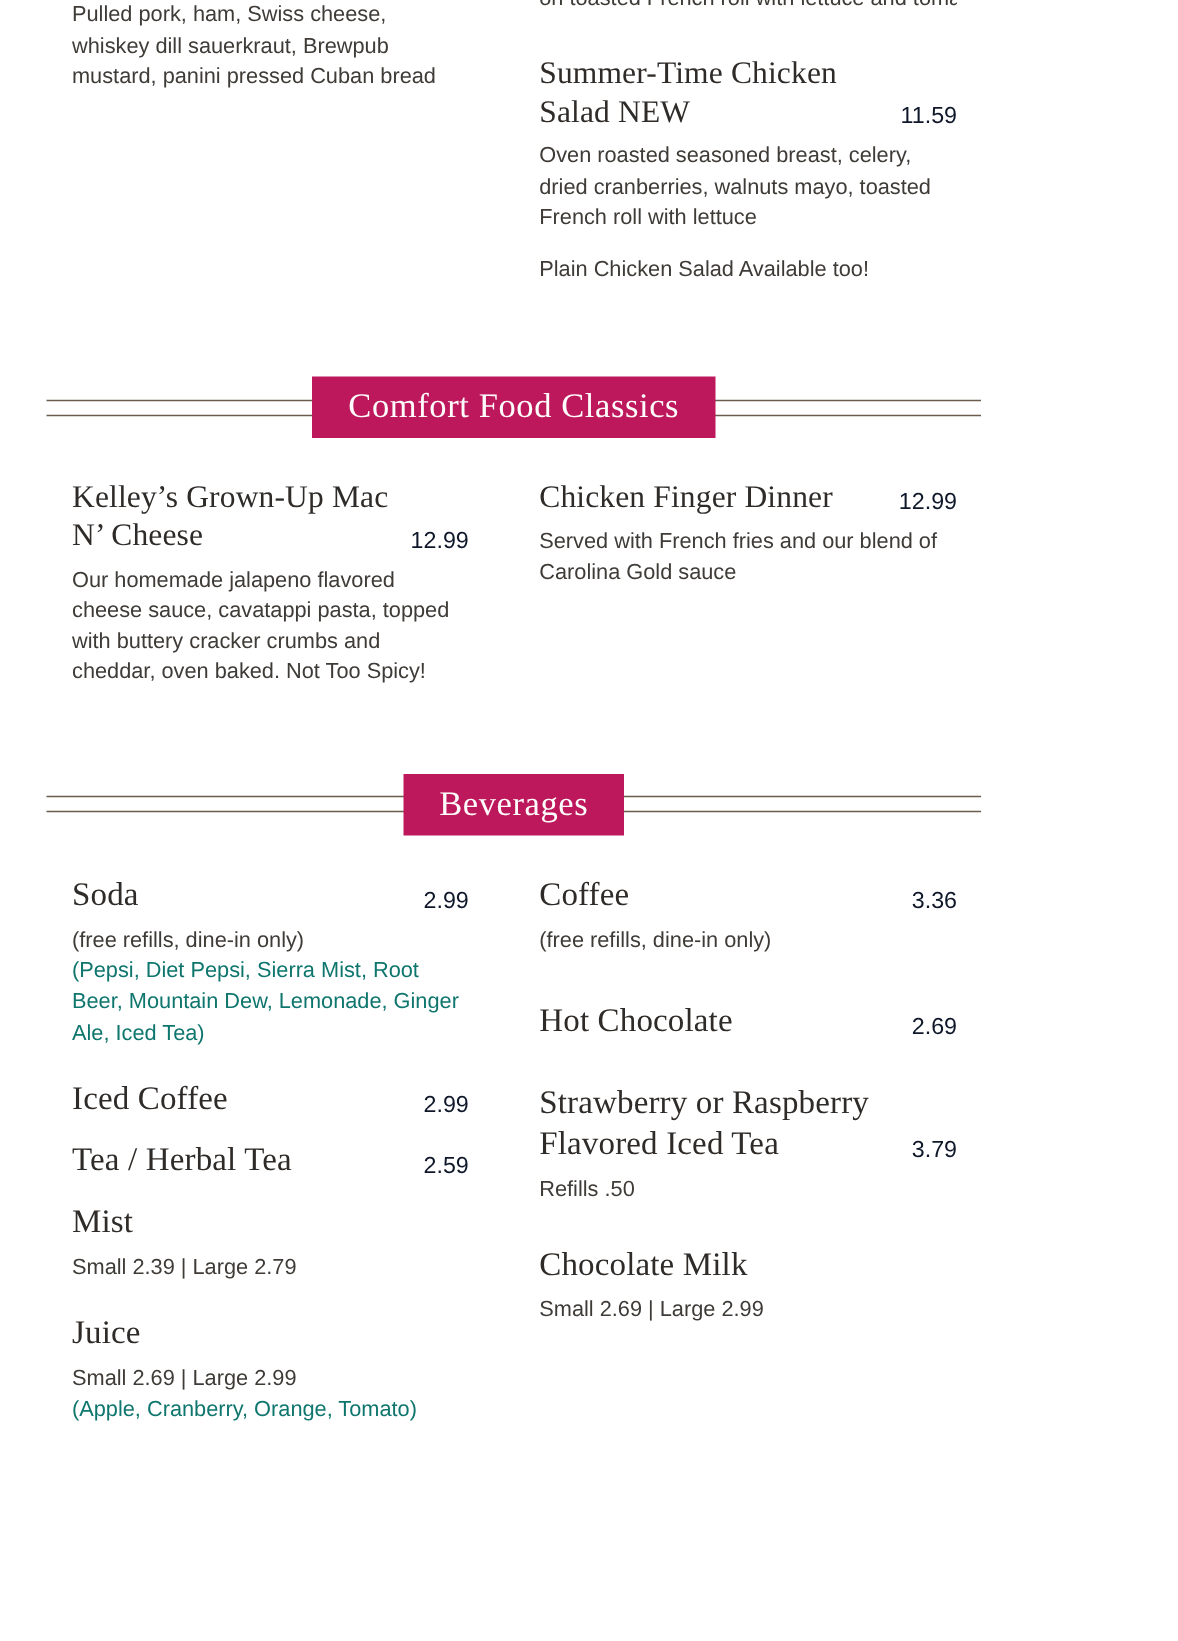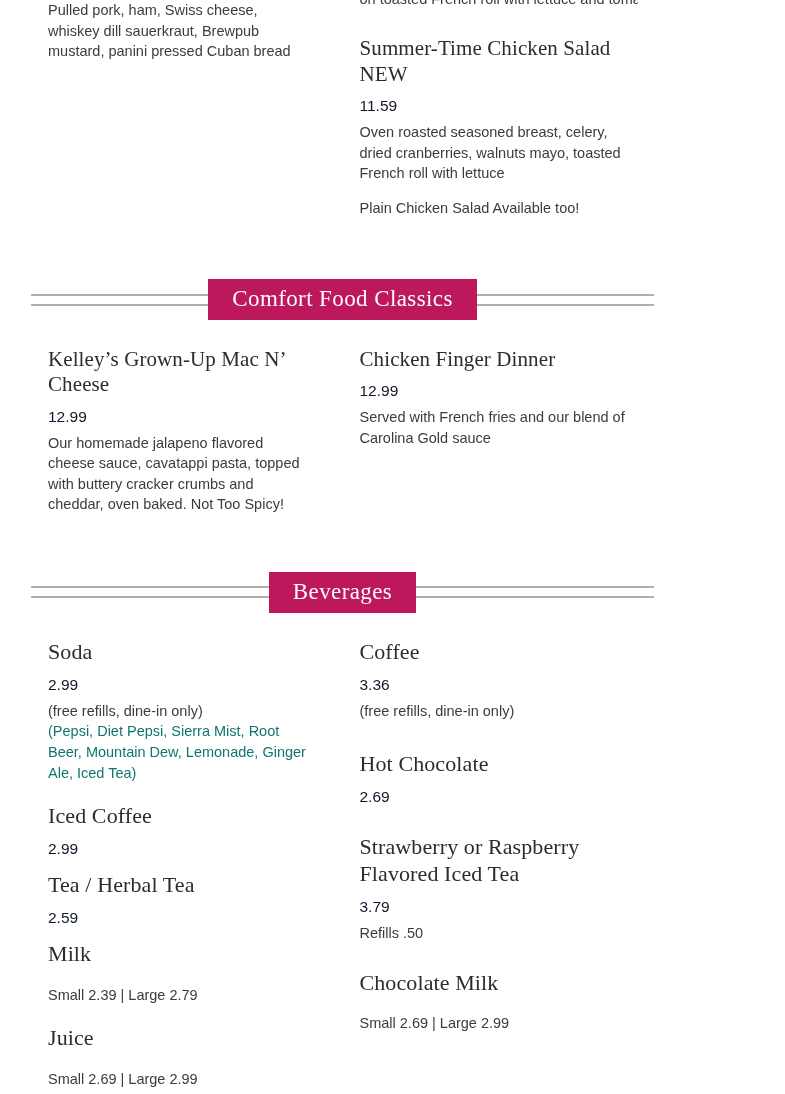--- a/index.html
+++ b/index.html
@@ -34,24 +34,23 @@
   }
   .col-left { padding-right: 30px; padding-left: 17px; }
   .col-right { padding-left: 17px; padding-right: 16px; }
 
   
   .item {
     margin-bottom: 18px;
   }
   .item-head {
     display: flex;
-    align-items: flex-start;
+    align-items: flex-end;
     justify-content: space-between;
     gap: 10px;
-    flex-direction: column;
   }
   .item-name {
     font-family: "Liberation Serif", serif;
     font-size: 21px;
     line-height: 1.22;
     font-weight: 400;
     color: #2f2b28;
     letter-spacing: .1px;
     flex: 1 1 auto;
   }
@@ -215,21 +214,21 @@
 
       <div class="item" style="margin-bottom:14px;">
         <div class="item-head">
           <div class="item-name">Tea / Herbal Tea</div>
           <div class="item-price">2.59</div>
         </div>
       </div>
 
       <div class="item">
         <div class="item-head">
-          <div class="item-name">Milk</div>
+          <div class="item-name">Mist</div>
           <div class="item-price"></div>
         </div>
         <div class="item-desc">Small 2.39 | Large  2.79</div>
       </div>
 
       <div class="item">
         <div class="item-head">
           <div class="item-name">Juice</div>
           <div class="item-price"></div>
         </div>

